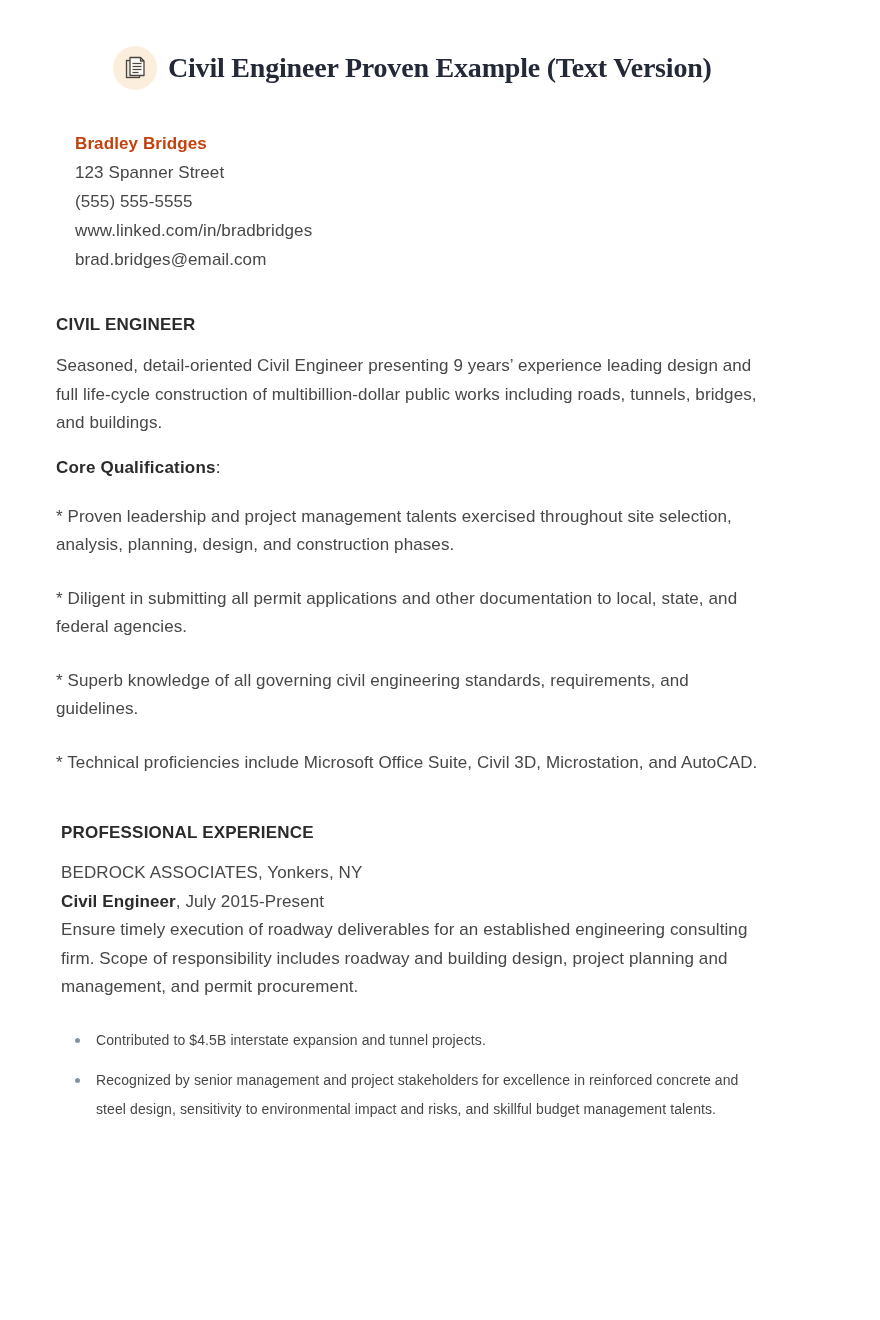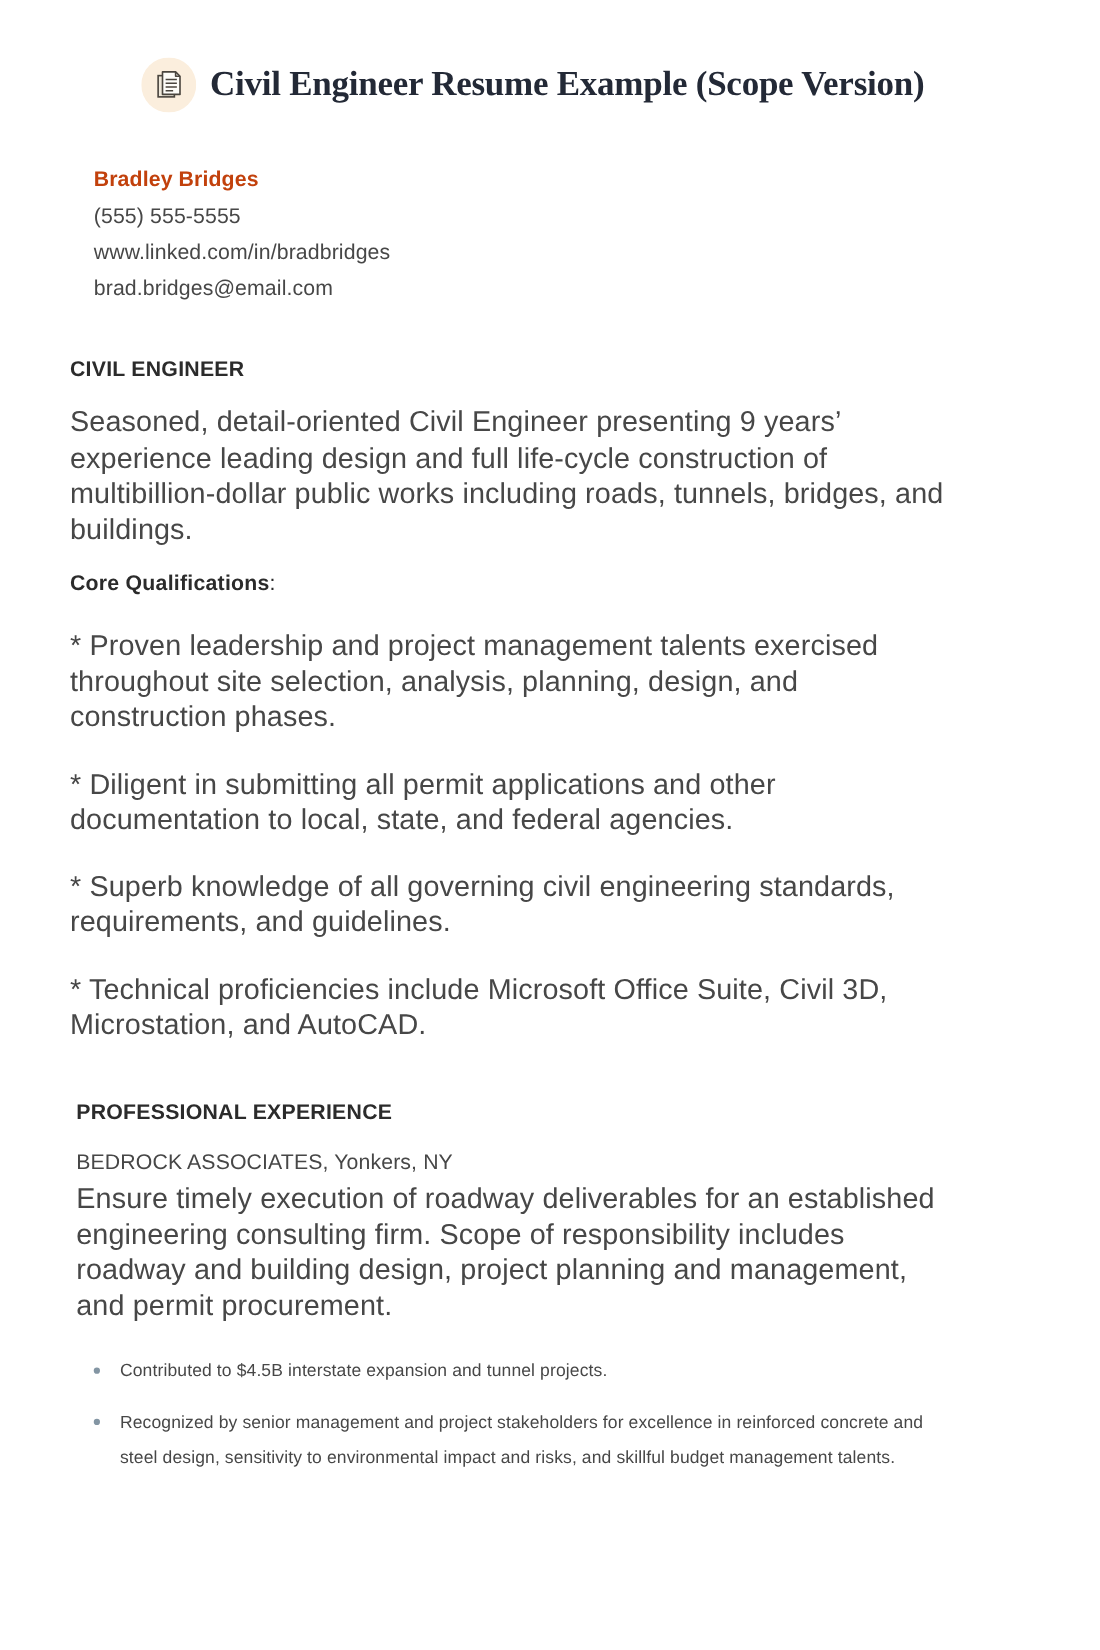--- a/index.html
+++ b/index.html
@@ -52,21 +52,21 @@
   .contact .line { color: #474747; letter-spacing: 0.1px; }
 
   
   .section-heading {
     font-size: 17px;
     font-weight: 700;
     color: #2b2b2b;
     letter-spacing: 0.2px;
   }
   .body-par {
-    font-size: 23px;
+    font-size: 17px;
     line-height: 28.5px;
     letter-spacing: 0.1px;
     max-width: 706px;
     color: #474747;
   }
 
   .summary-heading { margin-top: 41px; }
   .summary-par { margin-top: 17px; }
 
   .core-heading { margin-top: 20px; }
@@ -120,25 +120,26 @@
         <path d="M17 11.5 H27.5 L31 15 V29.5 H17 Z" fill="#fdfcf8" stroke="#4a453e" stroke-width="1.3" stroke-linejoin="round"></path>
         <path d="M27.5 11.5 V15 H31" fill="none" stroke="#4a453e" stroke-width="1.3" stroke-linejoin="round"></path>
         <g stroke="#4a453e" stroke-width="1.2">
           <line x1="19.5" y1="17.5" x2="28.5" y2="17.5"></line>
           <line x1="19.5" y1="20.5" x2="28.5" y2="20.5"></line>
           <line x1="19.5" y1="23.5" x2="28.5" y2="23.5"></line>
           <line x1="19.5" y1="26.5" x2="25.5" y2="26.5"></line>
         </g>
       </svg>
     </span>
-    <h1 class="page-title">Civil Engineer Resume Example (Scope Version)</h1>
+    <h1 class="page-title">Civil Engineer Proven Example (Text Version)</h1>
   </div>
 
   <div class="contact">
     <div class="name">Bradley Bridges</div>
+    <div class="line">123 Spanner Street</div>
     <div class="line">(555) 555-5555</div>
     <div class="line">www.linked.com/in/bradbridges</div>
     <div class="line">brad.bridges@email.com</div>
   </div>
 
   <div>
     <h2 class="section-heading summary-heading">CIVIL ENGINEER</h2>
     <p class="body-par summary-par">Seasoned, detail-oriented Civil Engineer presenting 9 years’ experience leading design and full life-cycle construction of multibillion-dollar public works including roads, tunnels, bridges, and buildings.</p>
   </div>
 
@@ -149,20 +150,21 @@
       <p class="body-par gap-lg">* Diligent in submitting all permit applications and other documentation to local, state, and federal agencies.</p>
       <p class="body-par gap-lg">* Superb knowledge of all governing civil engineering standards, requirements, and guidelines.</p>
       <p class="body-par gap-lg">* Technical proficiencies include Microsoft Office Suite, Civil 3D, Microstation, and AutoCAD.</p>
     </div>
   </div>
 
   <div class="experience">
     <h2 class="section-heading exp-heading">PROFESSIONAL EXPERIENCE</h2>
     <div class="exp-block">
       <div class="exp-company">BEDROCK ASSOCIATES, Yonkers, NY</div>
+      <div class="exp-role-line"><span class="exp-role">Civil Engineer</span><span>, July 2015-Present</span></div>
       <p class="body-par">Ensure timely execution of roadway deliverables for an established engineering consulting firm. Scope of responsibility includes roadway and building design, project planning and management, and permit procurement.</p>
       <ul class="exp-bullets">
         <li>Contributed to $4.5B interstate expansion and tunnel projects.</li>
         <li>Recognized by senior management and project stakeholders for excellence in reinforced concrete and steel design, sensitivity to environmental impact and risks, and skillful budget management talents.</li>
       </ul>
     </div>
   </div>
 
 </div>
 

